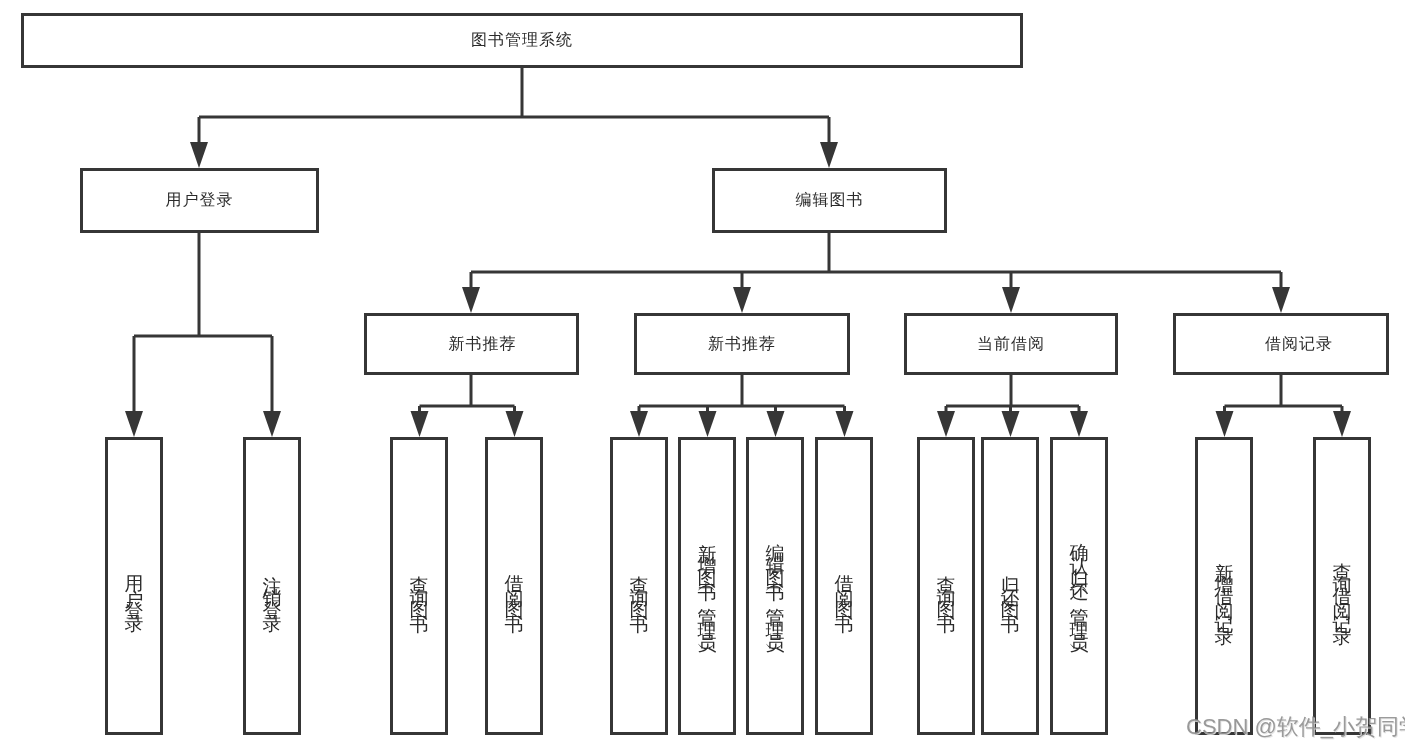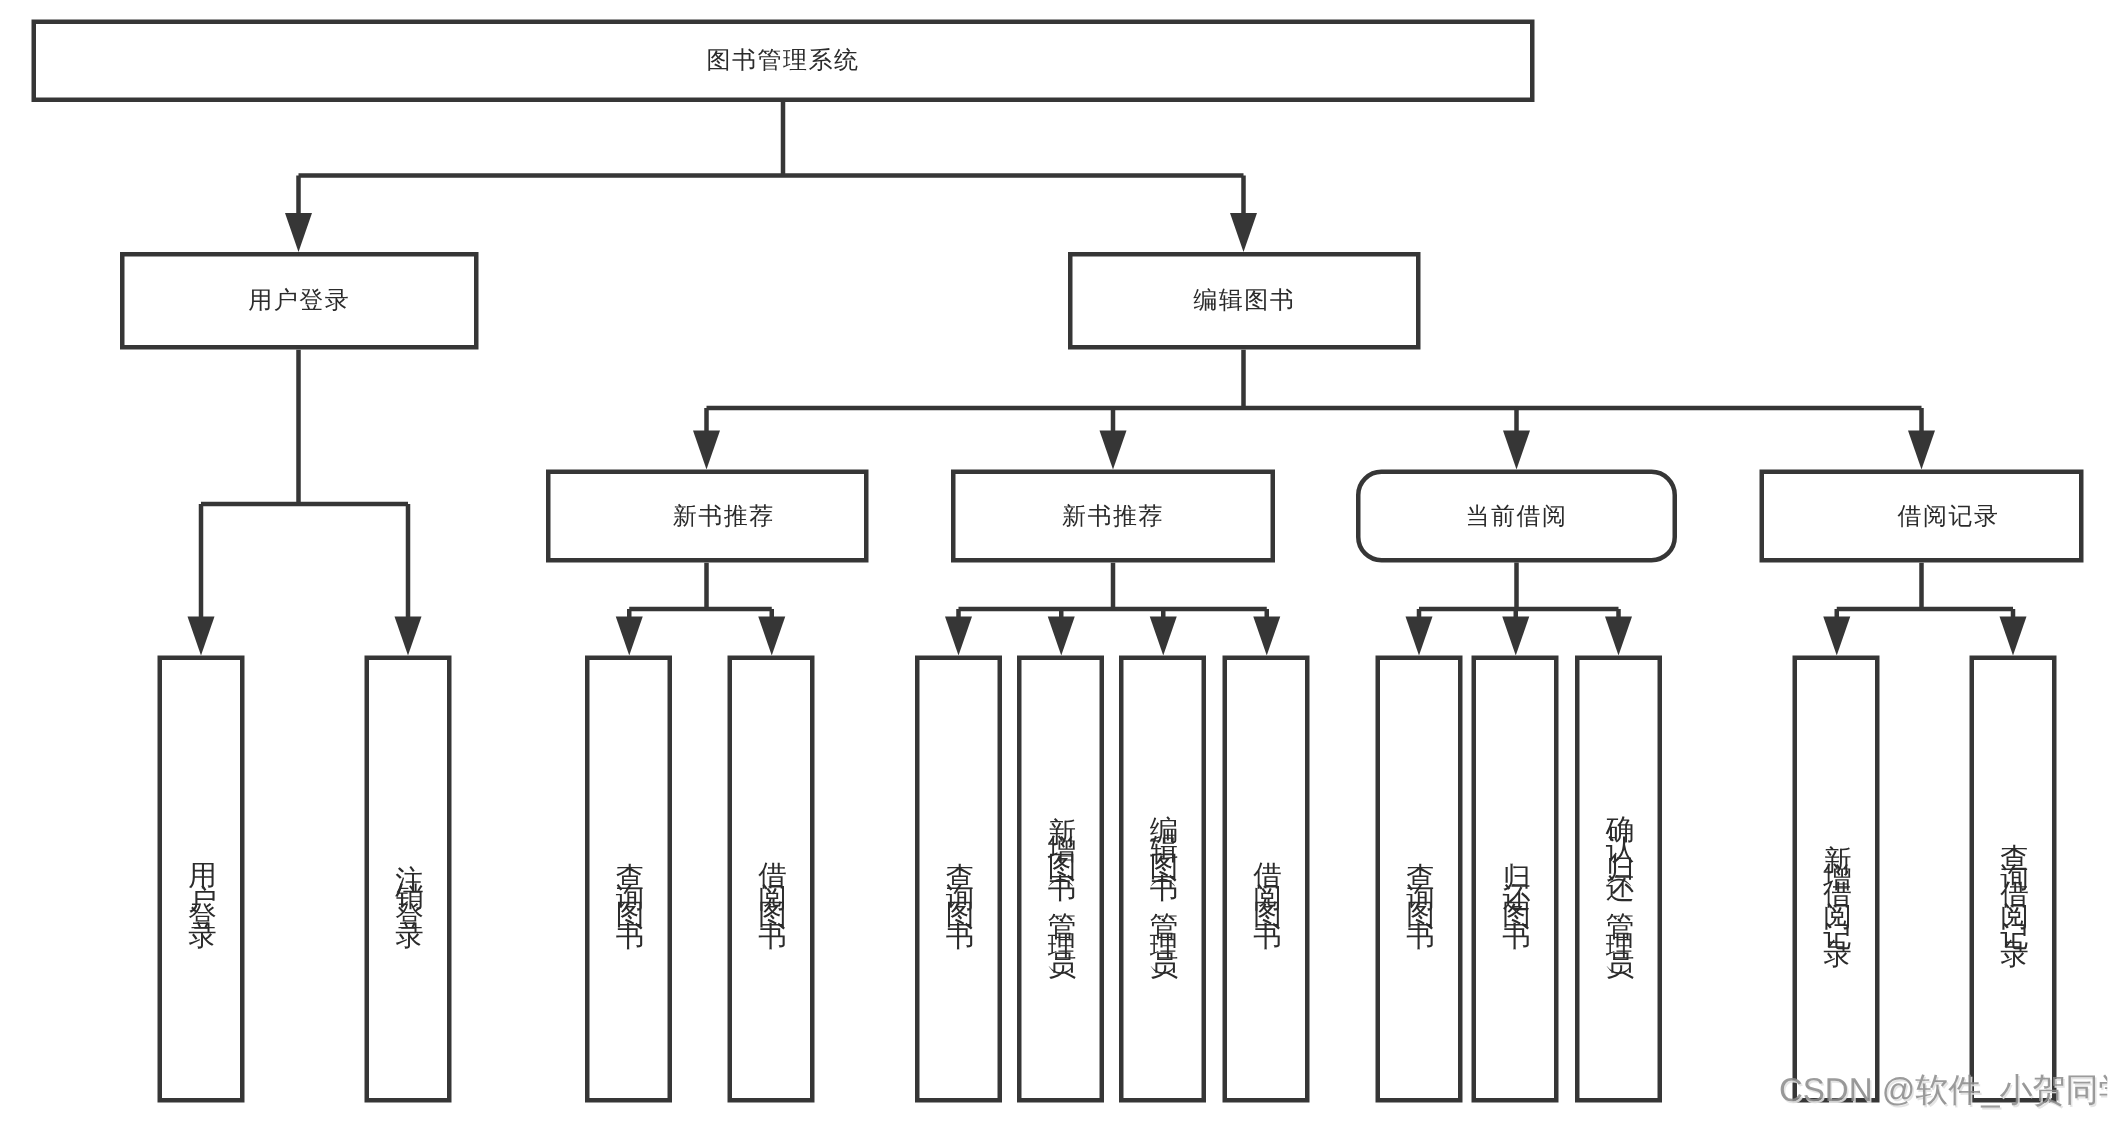--- a/index.html
+++ b/index.html
@@ -112,21 +112,21 @@
     </g>
   </svg>
 
   <div class="node hnode root-node">图书管理系统</div>
 
   <div class="node hnode" style="left:80px; top:168px; width:239px; height:65px;">用户登录</div>
   <div class="node hnode" style="left:712px; top:168px; width:235px; height:65px;">编辑图书</div>
 
   <div class="node hnode" style="left:364px; top:313px; width:215px; height:62px;padding-left:22px;">新书推荐</div>
   <div class="node hnode" style="left:634px; top:313px; width:216px; height:62px;">新书推荐</div>
-  <div class="node hnode" style="left:904px; top:313px; width:214px; height:62px;border-radius:17px;">当前借阅</div>
+  <div class="node hnode" style="left:904px; top:313px; width:214px; height:62px;">当前借阅</div>
   <div class="node hnode" style="left:1173px; top:313px; width:216px; height:62px;padding-left:36px;">借阅记录</div>
 
   <div class="node leaf" style="left:105px;">用户登录</div>
   <div class="node leaf" style="left:243px;">注销登录</div>
 
   <div class="node leaf" style="left:390px;">查询图书</div>
   <div class="node leaf" style="left:485px;">借阅图书</div>
 
   <div class="node leaf" style="left:610px;">查询图书</div>
   <div class="node leaf" style="left:678px;">新增图书（管理员）</div>

